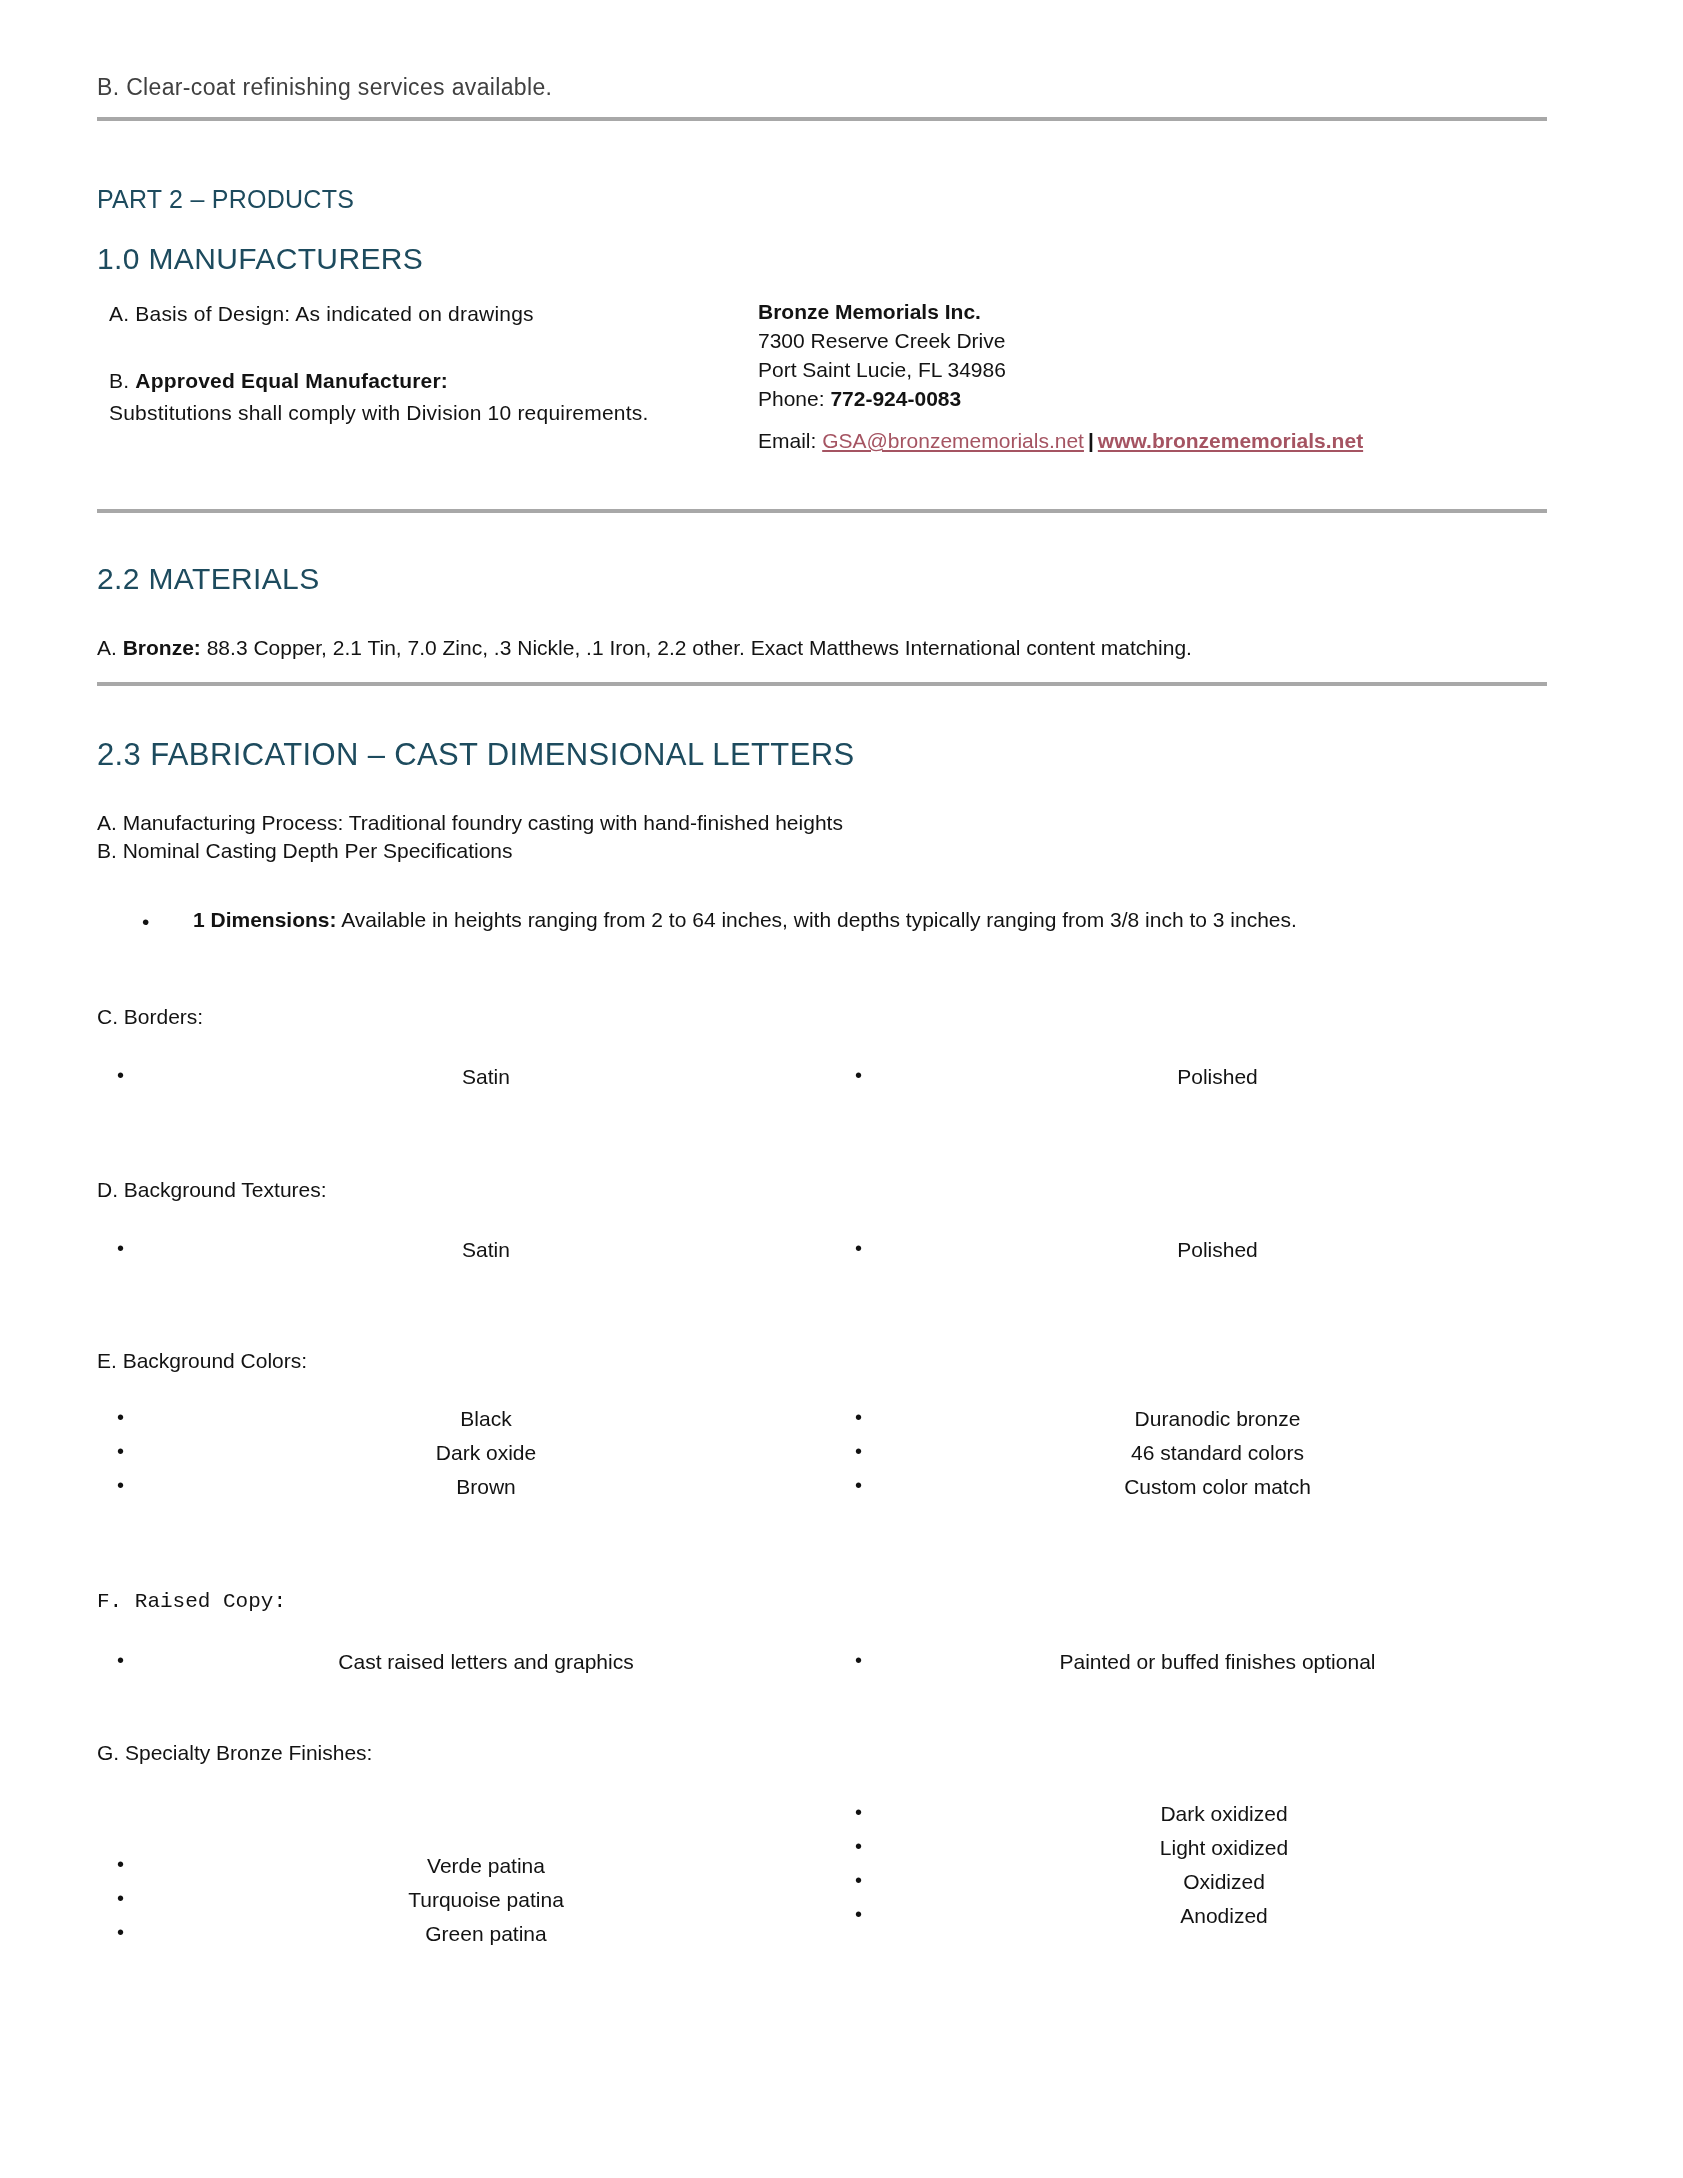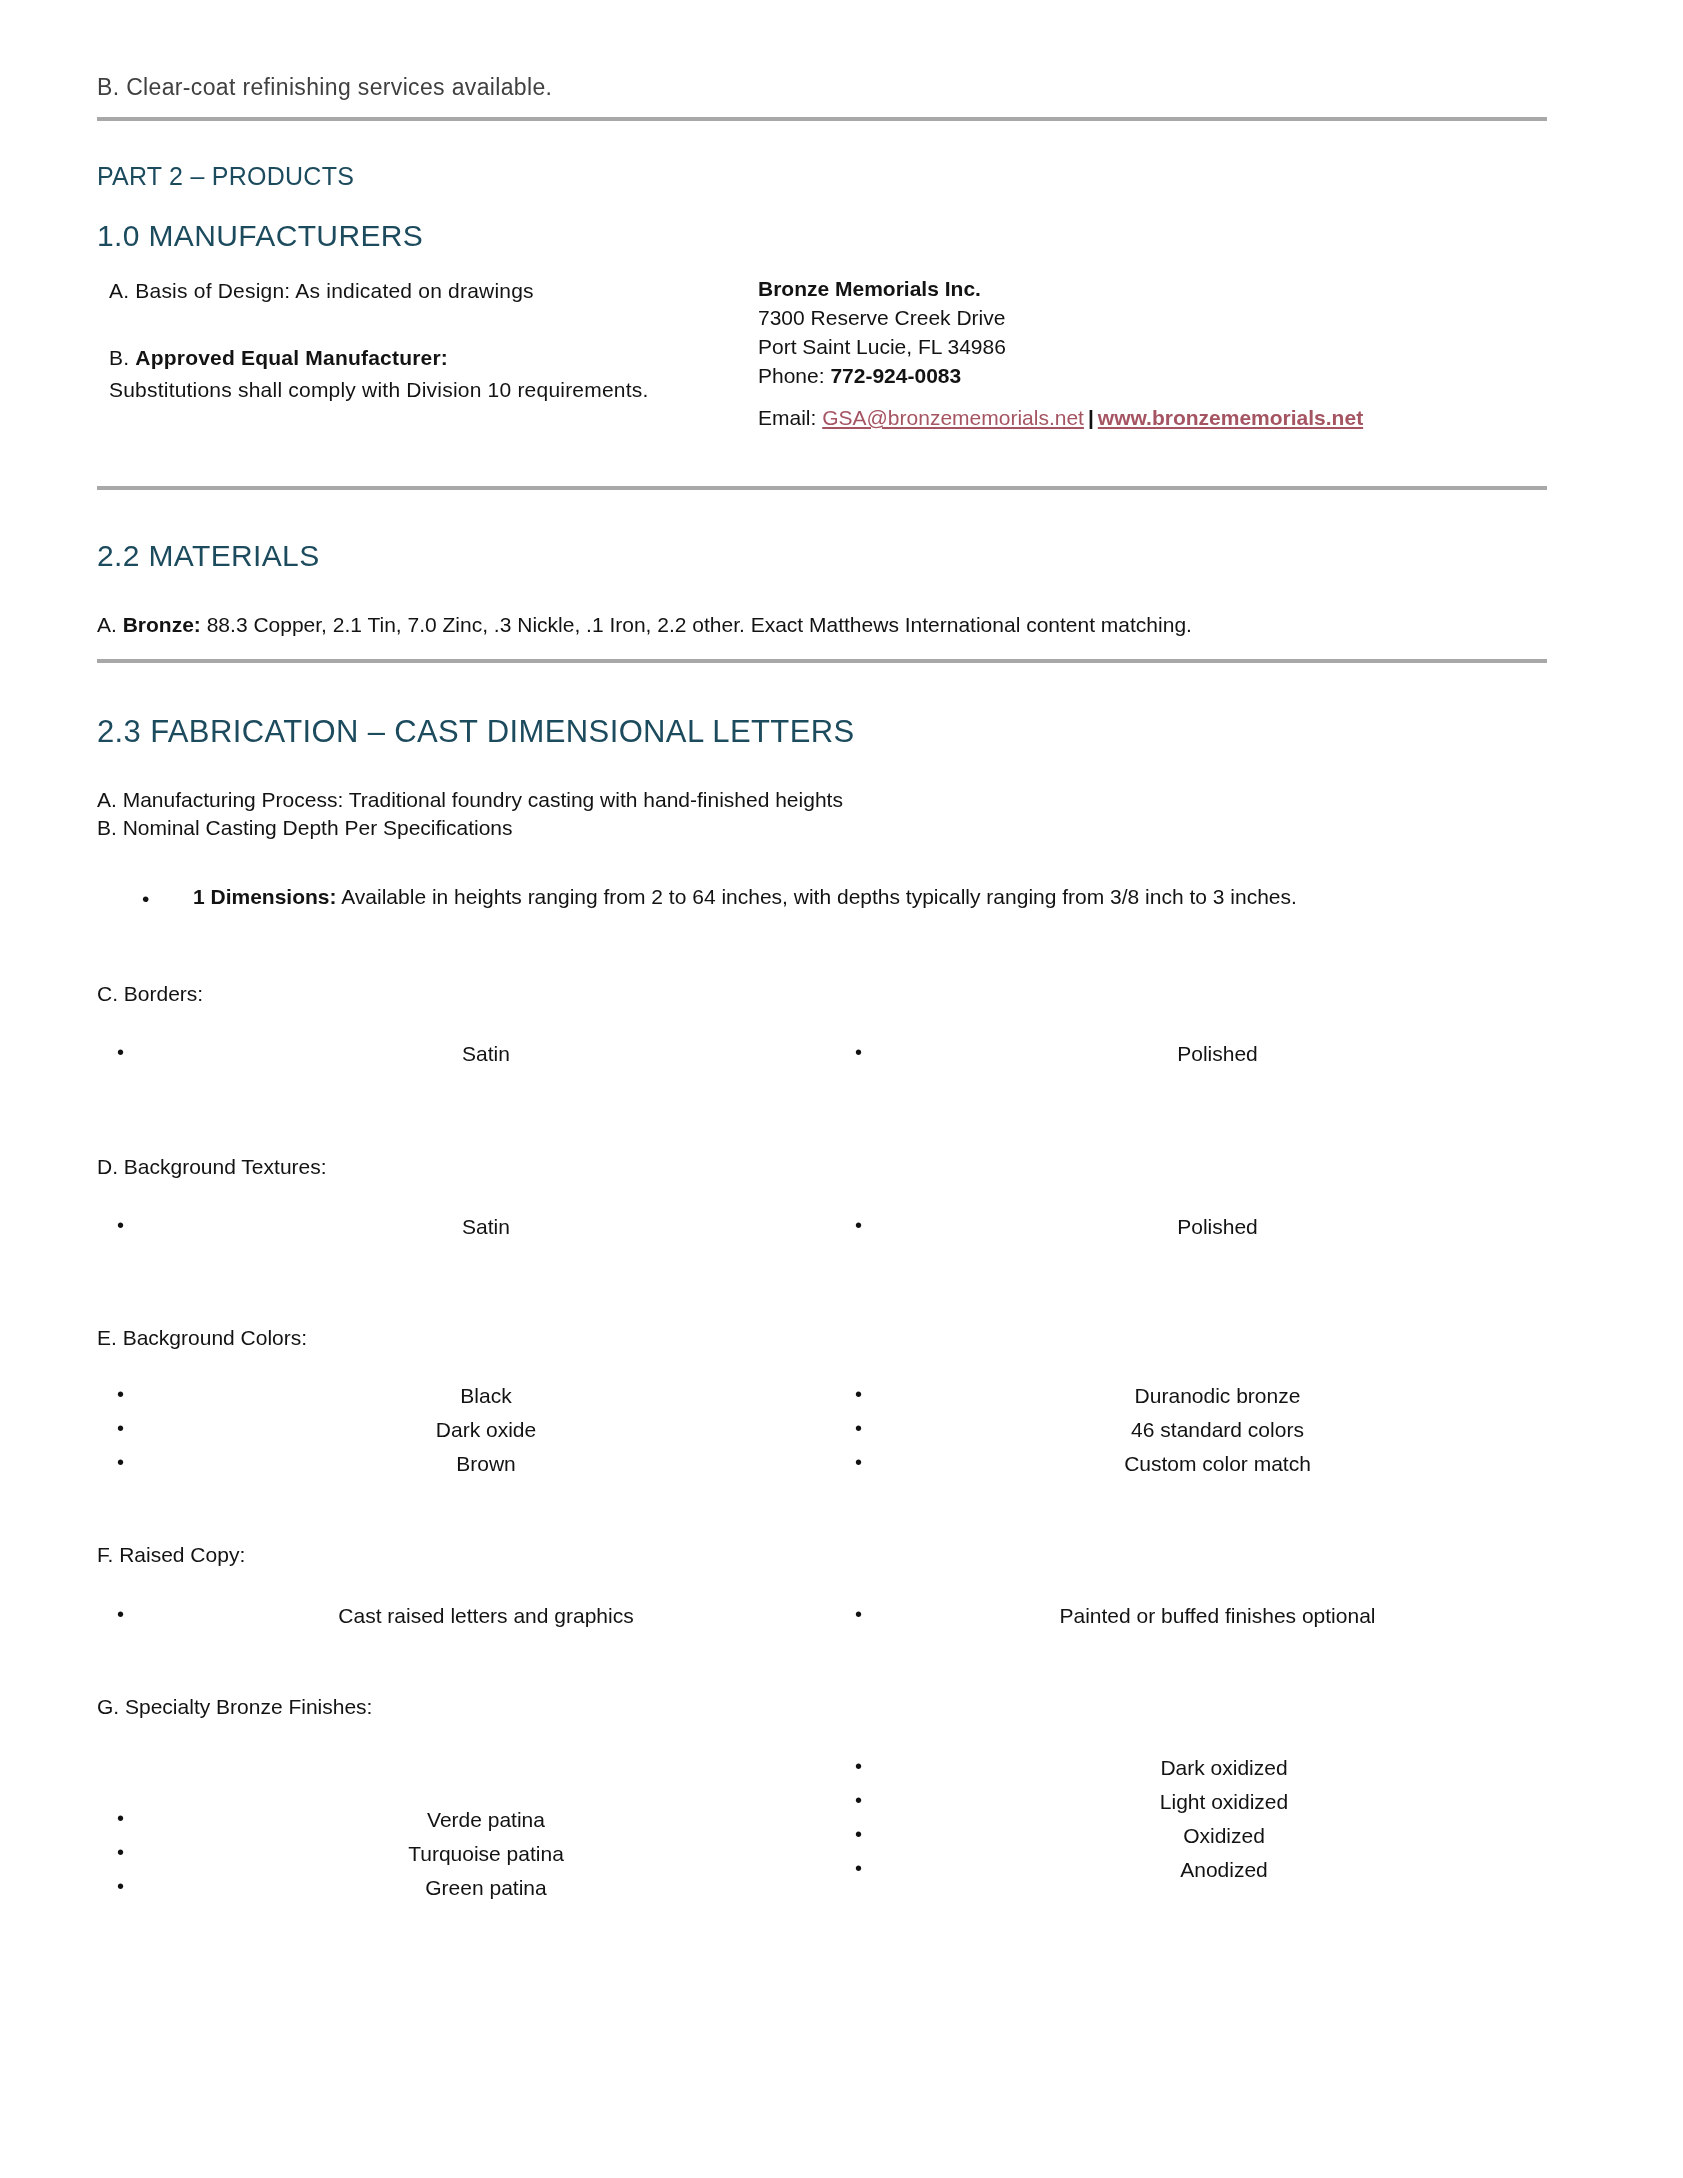--- a/index.html
+++ b/index.html
@@ -51,21 +51,21 @@
   }
   .hrule.r1 { margin-top: 14px; }
   .hrule.r2 { margin-top: 56px; }
   .hrule.r3 { margin-top: 20px; }
 
   
   .part-heading {
     color: #1d4b5e;
     font-size: 25px;
     letter-spacing: 0.01em;
-    margin-top: 41px;
+    margin-top: 64px;
   }
   .sec-heading {
     color: #1d4b5e;
     font-size: 30px;
     letter-spacing: 0.012em;
     margin-top: 28px;
   }
   .sec-heading.m22 { margin-top: 49px; }
   .sec-heading.m23 { margin-top: 51px; font-size: 31px; }
 
@@ -157,21 +157,21 @@
   }
   ul.blist.indent li { padding-left: 53px; text-align: center; }
   ul.blist.indent li::before { left: 20px; }
 
   .gap-c { margin-top: 70px; }
   .gap-c-list { margin-top: 37px; }
   .gap-d { margin-top: 79px; }
   .gap-d-list { margin-top: 37px; }
   .gap-e { margin-top: 77px; }
   .gap-e-list { margin-top: 35px; }
-  .gap-f { margin-top: 56px; }
+  .gap-f { margin-top: 80px; font-family: Liberation Mono, monospace; }
   .gap-f-list { margin-top: 38px; }
   .gap-g { margin-top: 57px; }
 
   ul.blist.spaced li { margin-bottom: 13px; }
 
   
   .g-row { display: flex; margin-top: 0; }
   .g-left { width: 725px; flex: 0 0 725px; padding-top: 90px; }
   .g-right { width: 725px; flex: 0 0 725px; padding-top: 38px; padding-left: 13px; }
 </style>

